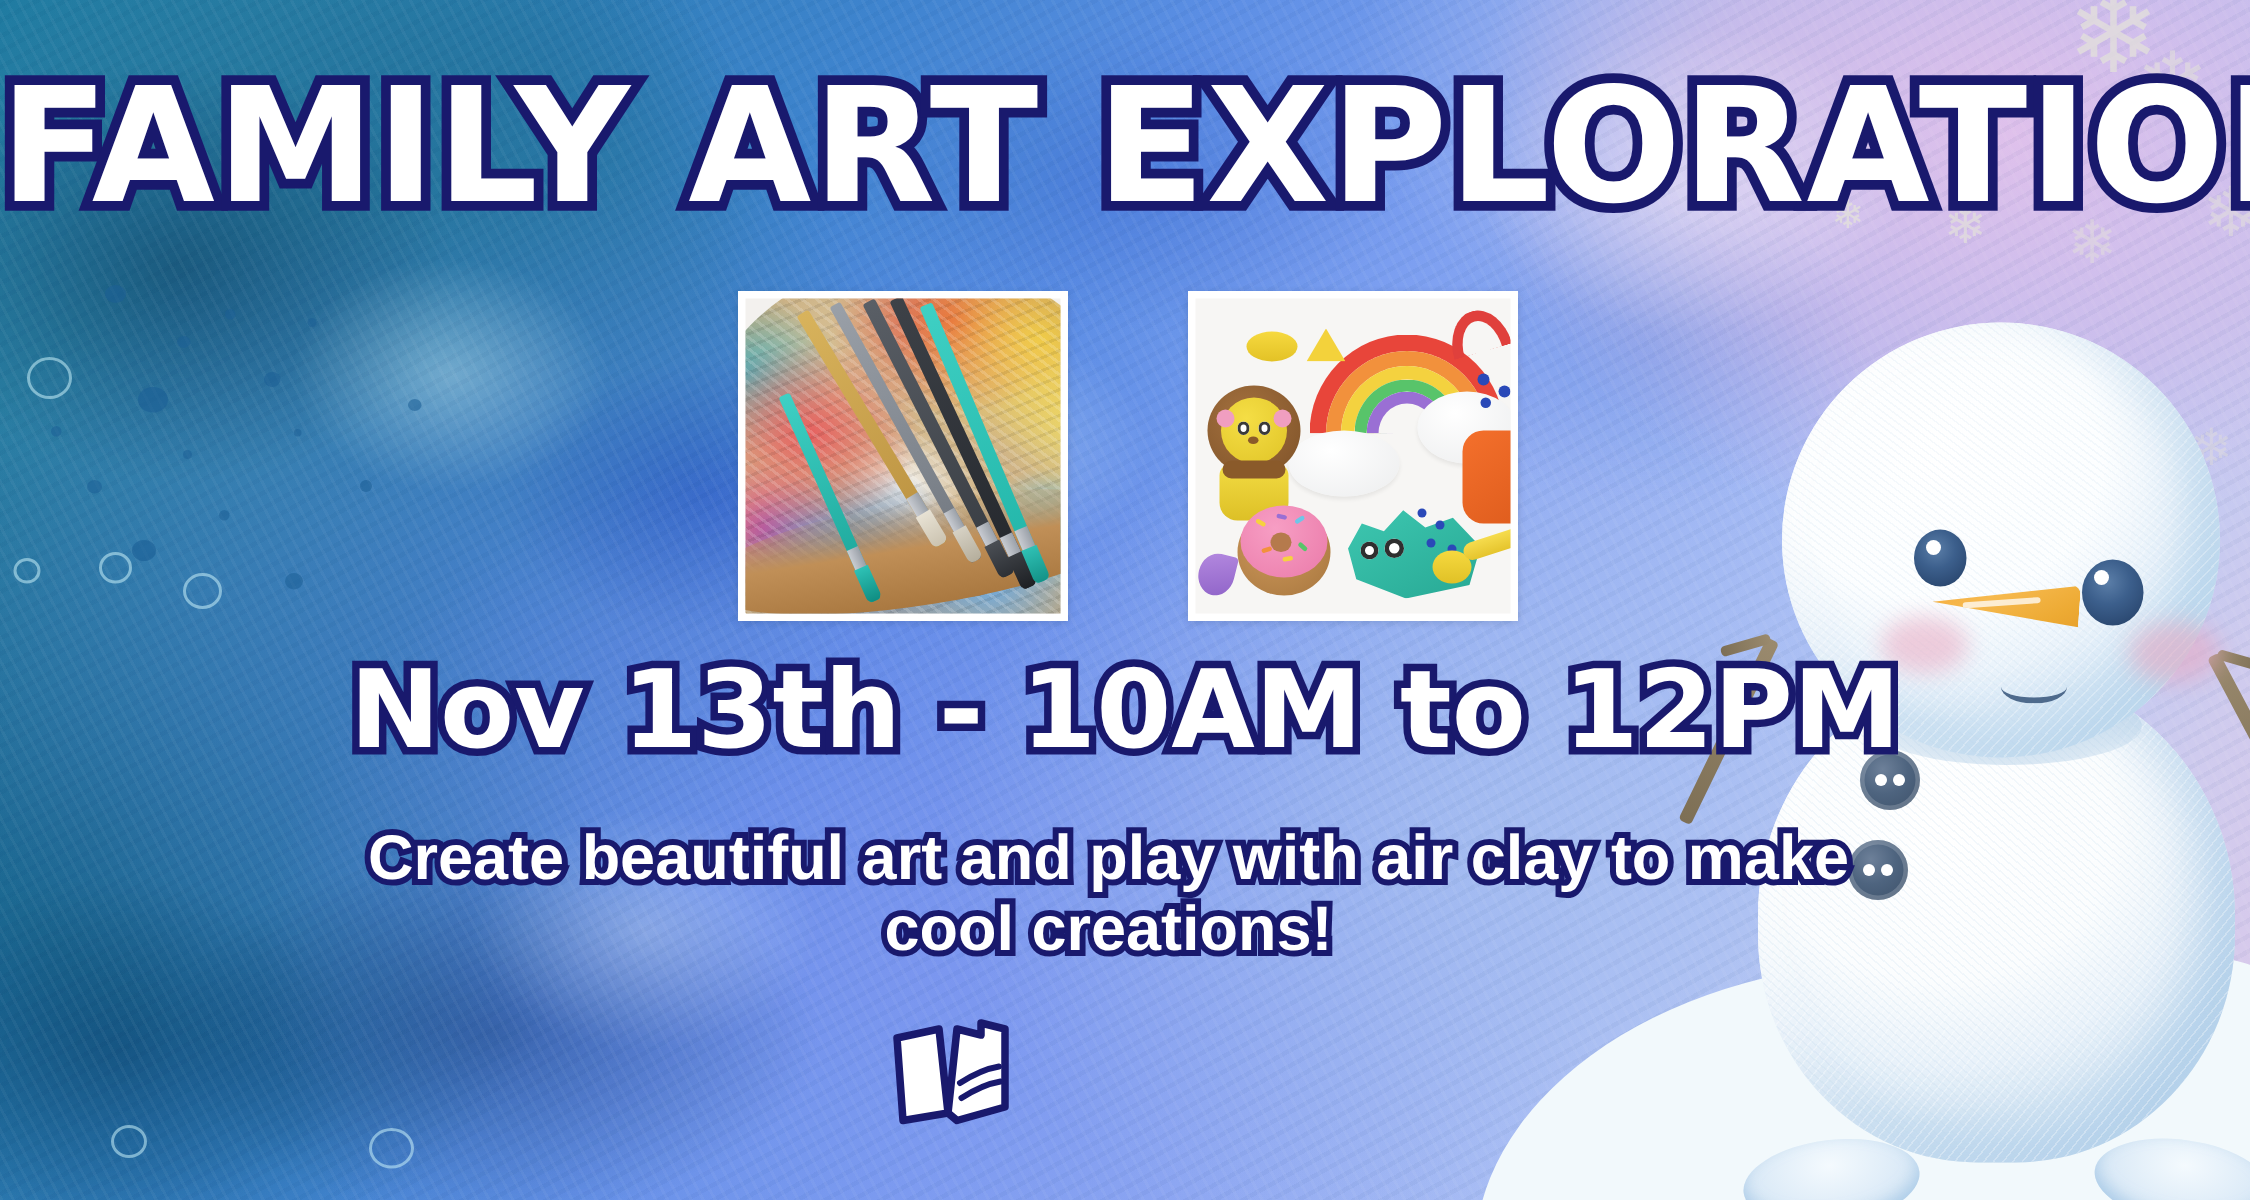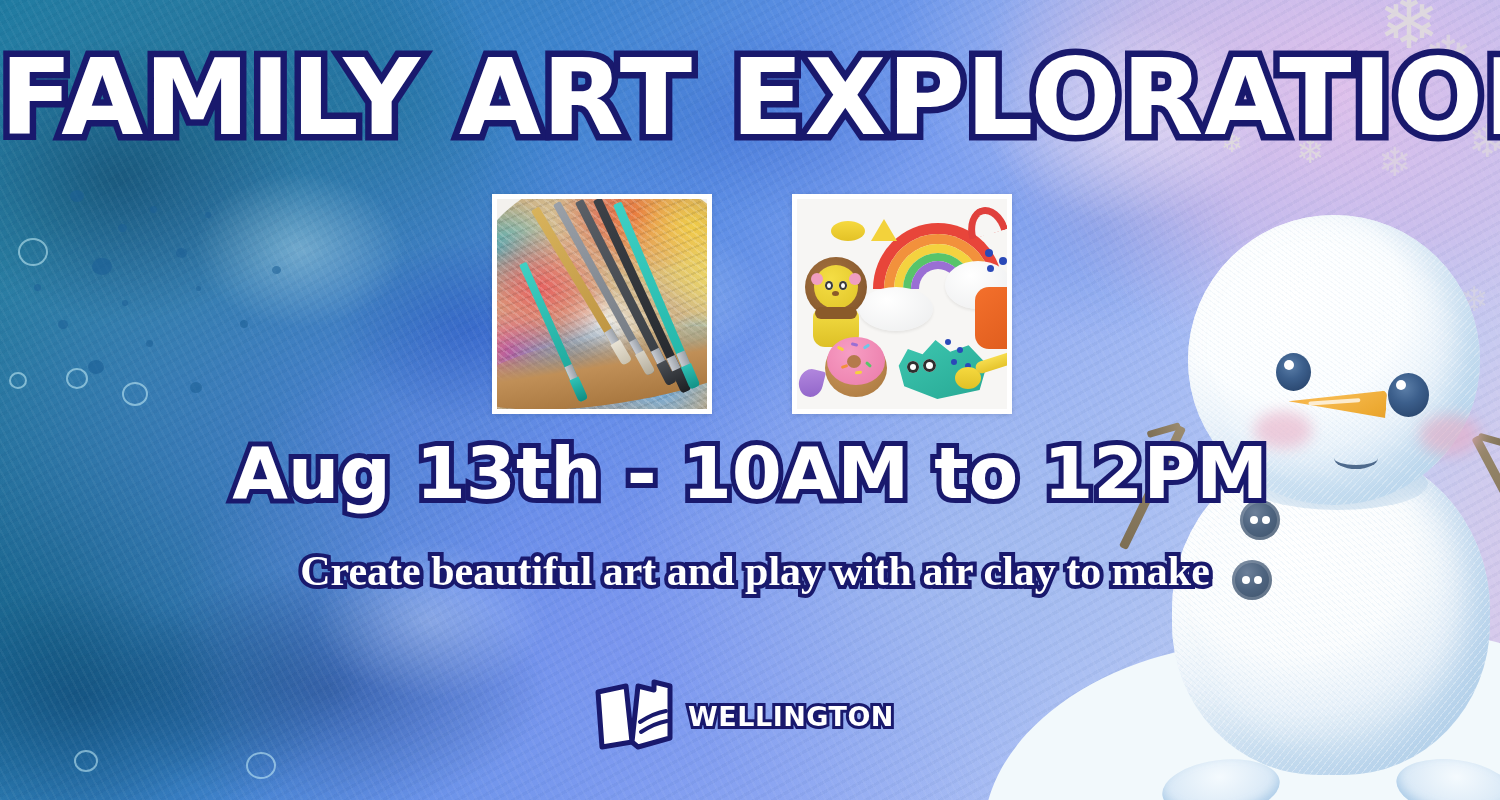--- a/index.html
+++ b/index.html
@@ -243,22 +243,22 @@
     position:absolute; left:0; right:0; top:436px; text-align:center;
     font-family:"DejaVu Sans", sans-serif;
     font-weight:700; font-size:72px; line-height:1.05;
     color:#ffffff;
     -webkit-text-stroke:10px #19196d;
     paint-order:stroke fill;
     white-space:nowrap;
     z-index:20;
   }
   .desc{
-    position:absolute; left:170px; width:1170px; top:548px; text-align:center;
-    font-family:Liberation Serif, serif;
+    position:absolute; left:154px; width:1170px; top:548px; text-align:center;
+    font-family:Liberation Sans, sans-serif;
     font-weight:700; font-size:42px; line-height:1.12;
     color:#ffffff;
     -webkit-text-stroke:8px #19196d;
     paint-order:stroke fill;
     z-index:20;
   }
 
   
   .logo{ position:absolute; left:592px; top:676px; display:flex; align-items:center; gap:12px; z-index:22; }
   .logo-book{ width:84px; height:80px; flex:none; }
@@ -436,35 +436,35 @@
       <div class="clay-item" style="left:190px; top:66px; width:7px; height:7px; border-radius:50%; background:#2a49b8;"></div>
       <div class="clay-item" style="left:178px; top:88px; width:50px; height:62px; border-radius:14px 0 0 14px; background:linear-gradient(140deg,#f4702c,#dd5b1c);"></div>
       <div class="clay-item" style="left:2px; top:170px; width:24px; height:28px; border-radius:50% 10% 50% 50%; background:linear-gradient(160deg,#b58ae0,#8f63c8); transform:rotate(14deg);"></div>
       <div class="clay-item" style="left:158px; top:168px; width:26px; height:22px; border-radius:50%; background:linear-gradient(180deg,#f6d93f,#e0c126);"></div>
       <div class="clay-item" style="left:178px; top:158px; width:40px; height:12px; border-radius:8px; background:linear-gradient(180deg,#f6dc4e,#e5c42c); transform:rotate(-18deg);"></div>
     </div>
   </div>
 
   <h1 class="title">FAMILY ART EXPLORATION</h1>
 
-  <div class="datetime">Aug 13th - 10AM to 12PM</div>
+  <div class="datetime">Nov 13th - 10AM to 12PM</div>
 
   <div class="desc">
     <div>Create beautiful art and play with air clay to make</div>
+    <div>cool creations!</div>
   </div>
 
   <div class="logo">
     <svg class="logo-book" viewBox="0 0 84 80">
       <g fill="#ffffff" stroke="#19196d" stroke-width="5" stroke-linejoin="round" stroke-linecap="round">
         <path d="M6 16 L34 10 L40 66 L10 71 Z"></path>
         <path d="M40 66 L46 10 L62 14 L62 6 L78 10 L78 62 L46 71 Z"></path>
       </g>
       <g fill="none" stroke="#19196d" stroke-width="4" stroke-linecap="round">
         <path d="M48 46 Q62 37 74 35"></path>
         <path d="M49 56 Q63 47 75 45"></path>
       </g>
     </svg>
     <div class="logo-words">
-      <span class="logo-top">WELLINGTON</span>
     </div>
   </div>
 
 </div>
 
 </body></html>

